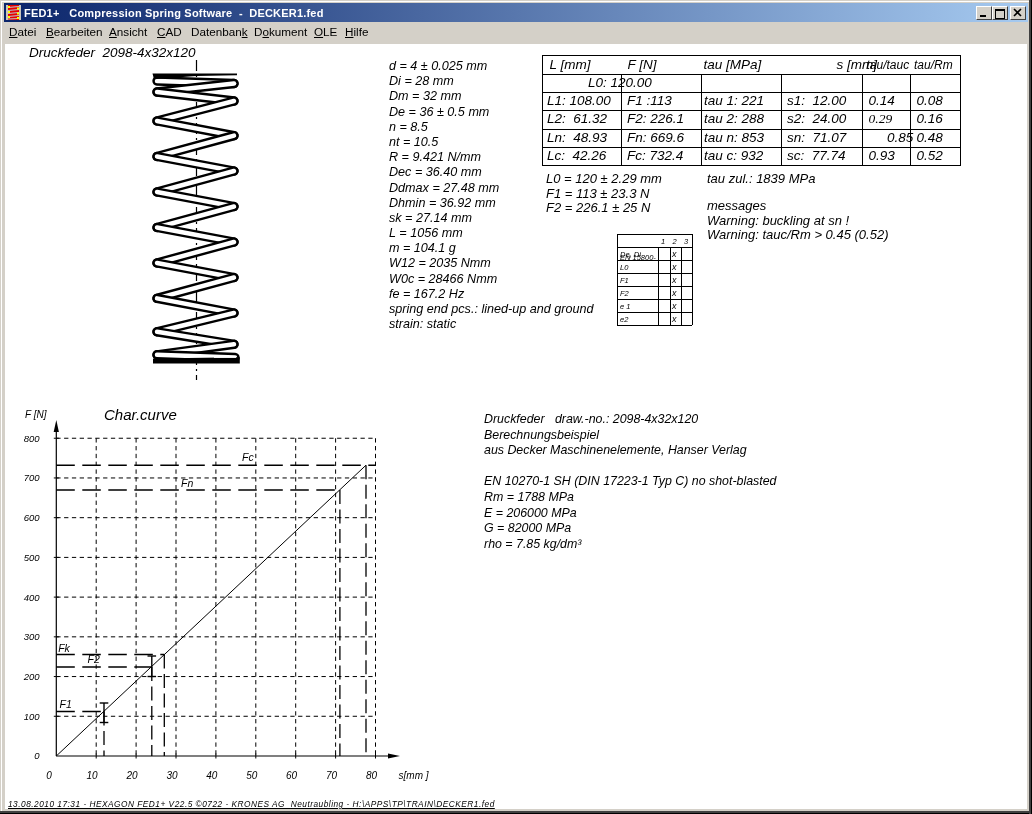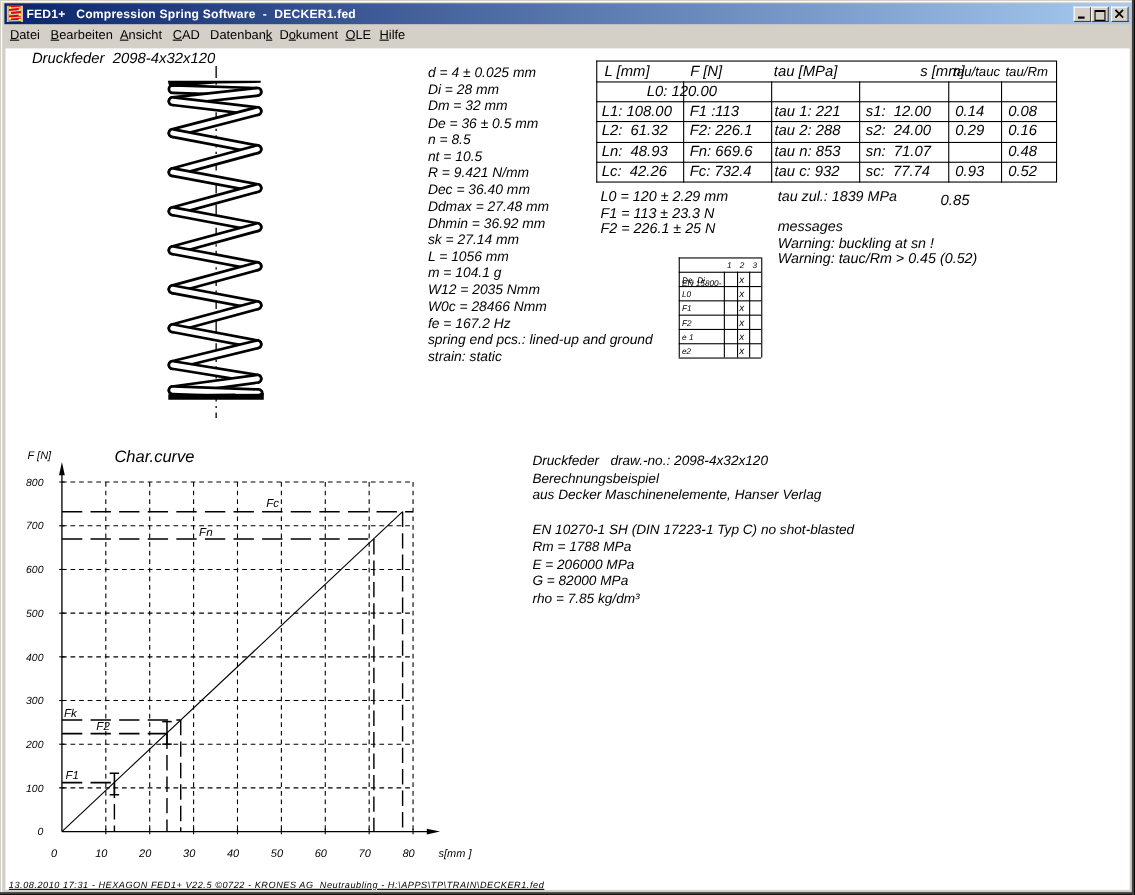--- a/index.html
+++ b/index.html
@@ -152,27 +152,27 @@
     <div class="tt" style="left: 5px; top: 38px; font-size: 13.5px;">L1: 108.00</div>
     <div class="tt" style="left: 85px; top: 38px; font-size: 13.5px;">F1 :113</div>
     <div class="tt" style="left: 162px; top: 38px; font-size: 13.5px;">tau 1: 221</div>
     <div class="tt" style="left: 245px; top: 38px; font-size: 13.5px;">s1:  12.00</div>
     <div class="tt" style="left: 326.5px; top: 38px; font-size: 13.5px;">0.14</div>
     <div class="tt" style="left: 374.5px; top: 38px; font-size: 13.5px;">0.08</div>
     <div class="tt" style="left: 5px; top: 56.25px; font-size: 13.5px;">L2:  61.32</div>
     <div class="tt" style="left: 85px; top: 56.25px; font-size: 13.5px;">F2: 226.1</div>
     <div class="tt" style="left: 162px; top: 56.25px; font-size: 13.5px;">tau 2: 288</div>
     <div class="tt" style="left: 245px; top: 56.25px; font-size: 13.5px;">s2:  24.00</div>
-    <div class="tt" style="left: 326.5px; top: 56.25px; font-size: 13.5px;">0.29</div>
+    <div class="tt" style="left: 326.5px; top: 56.25px; font-size: 13.5px; font-family: Liberation Serif, serif;">0.29</div>
     <div class="tt" style="left: 374.5px; top: 56.25px; font-size: 13.5px;">0.16</div>
     <div class="tt" style="left: 5px; top: 74.5px; font-size: 13.5px;">Ln:  48.93</div>
     <div class="tt" style="left: 85px; top: 74.5px; font-size: 13.5px;">Fn: 669.6</div>
     <div class="tt" style="left: 162px; top: 74.5px; font-size: 13.5px;">tau n: 853</div>
     <div class="tt" style="left: 245px; top: 74.5px; font-size: 13.5px;">sn:  71.07</div>
-    <div class="tt" style="left: 313px; top: 74.5px; font-size: 13.5px; margin-top: 44px;">0.85</div>
+    <div class="tt" style="left: 345px; top: 74.5px; font-size: 13.5px;">0.85</div>
     <div class="tt" style="left: 374.5px; top: 74.5px; font-size: 13.5px;">0.48</div>
     <div class="tt" style="left: 5px; top: 92.5px; font-size: 13.5px;">Lc:  42.26</div>
     <div class="tt" style="left: 85px; top: 92.5px; font-size: 13.5px;">Fc: 732.4</div>
     <div class="tt" style="left: 162px; top: 92.5px; font-size: 13.5px;">tau c: 932</div>
     <div class="tt" style="left: 245px; top: 92.5px; font-size: 13.5px;">sc:  77.74</div>
     <div class="tt" style="left: 326.5px; top: 92.5px; font-size: 13.5px;">0.93</div>
     <div class="tt" style="left: 374.5px; top: 92.5px; font-size: 13.5px;">0.52</div>
   </div>
 
 <div class="a it" style="left:546px;top:172px;font-size:13px;line-height:14.6px;white-space:pre">L0 = 120 ± 2.29 mm

